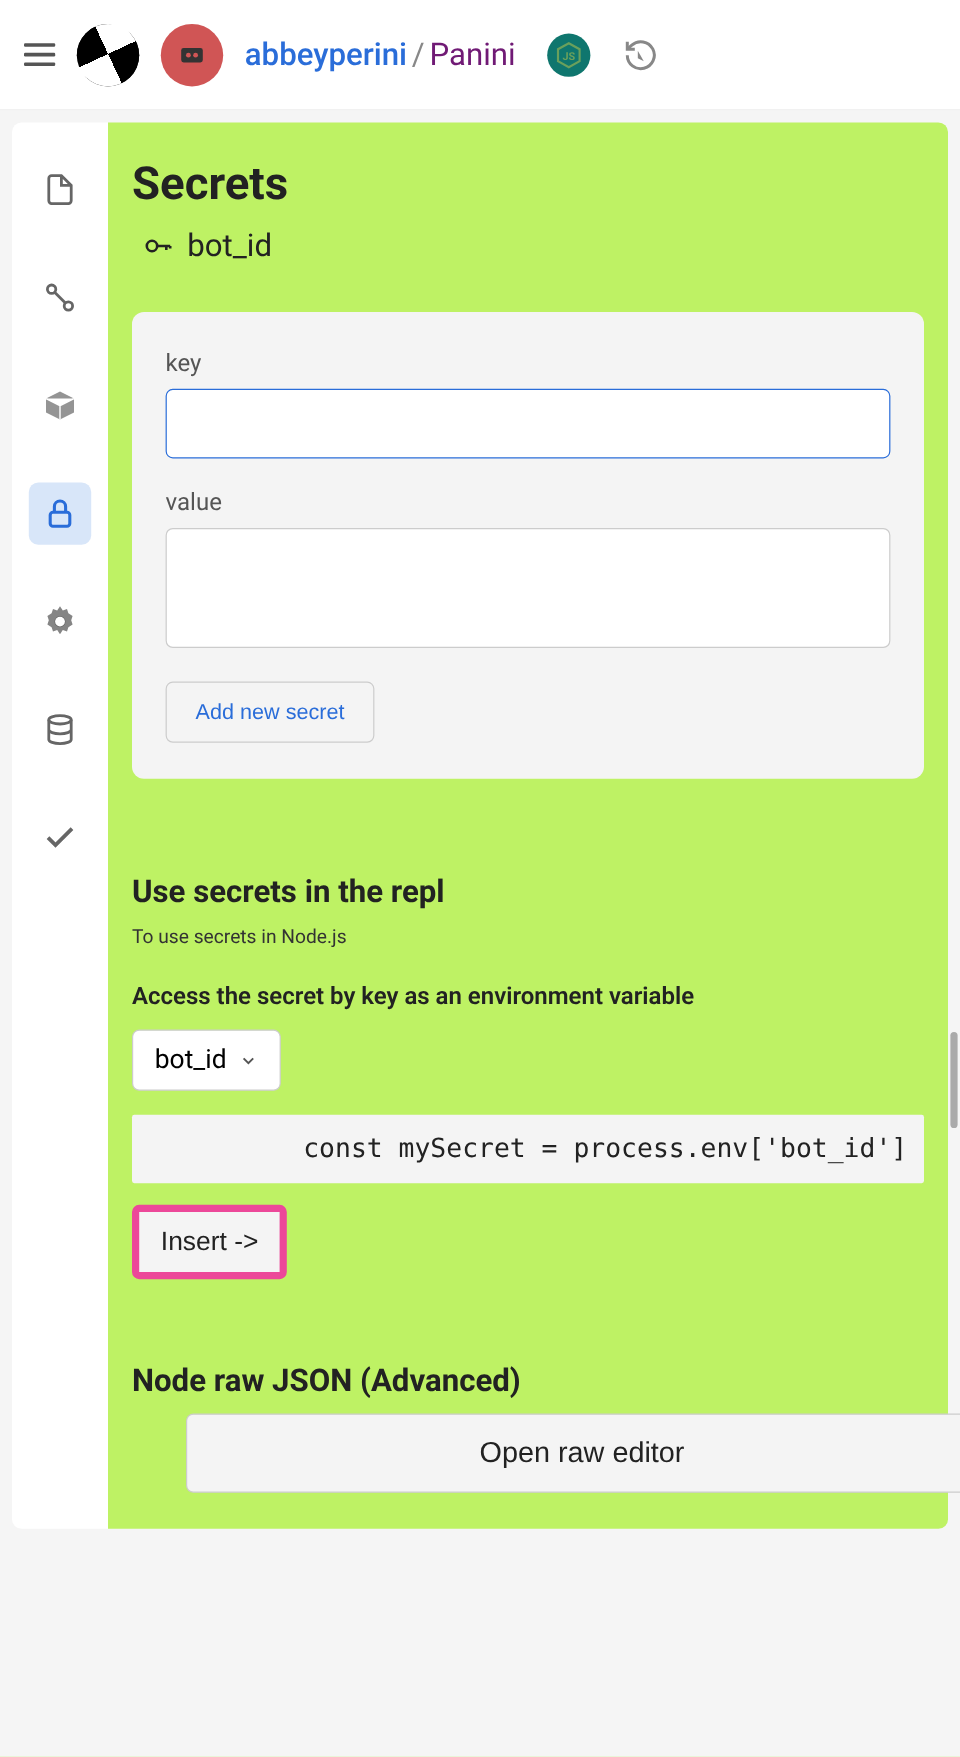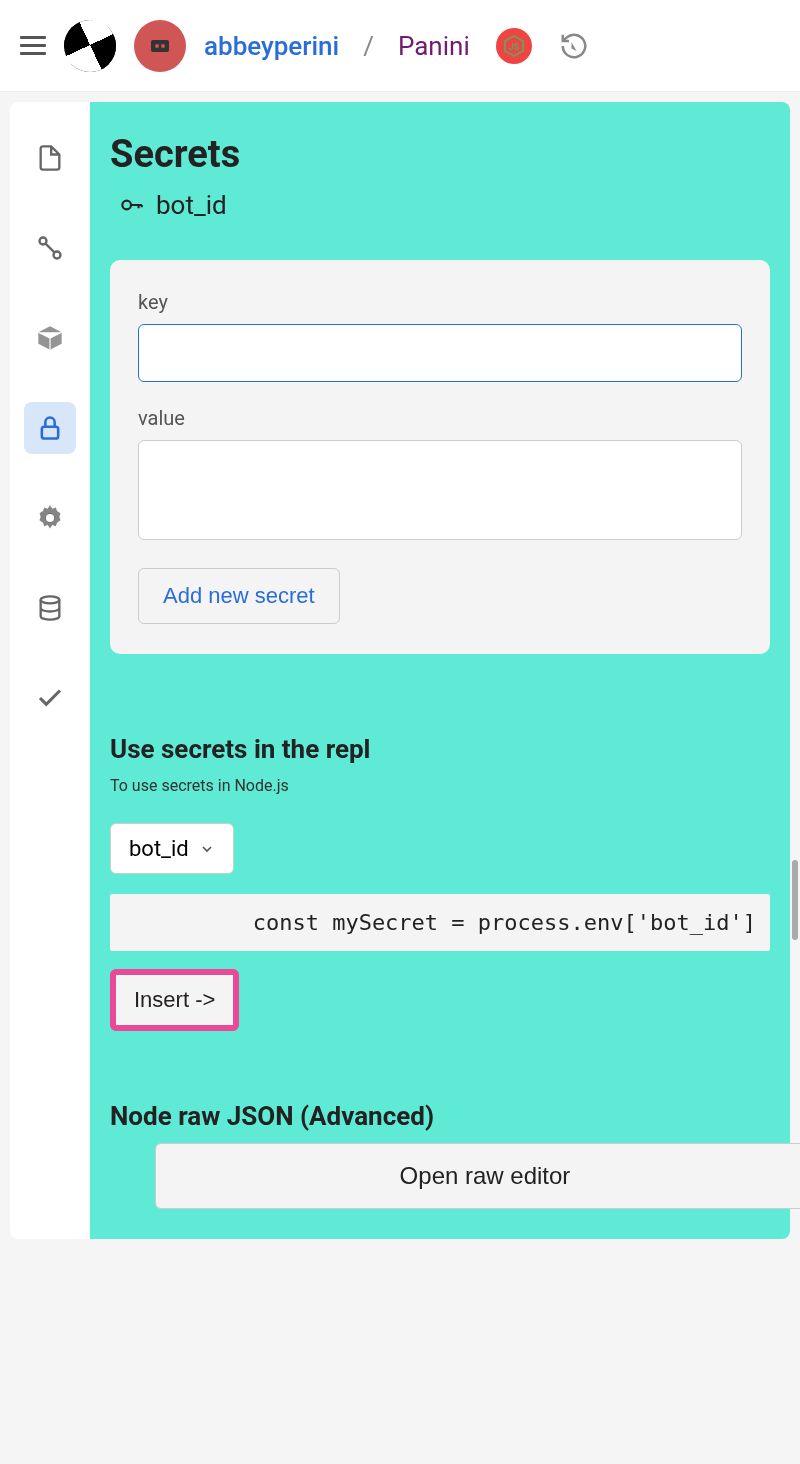--- a/index.html
+++ b/index.html
@@ -56,31 +56,31 @@
       border-radius: 50%;
       background: #d05555;
       display: flex;
       align-items: center;
       justify-content: center;
       font-size: 22px;
     }
     .breadcrumb {
       display: flex;
       align-items: center;
-      gap: 24px;
+      gap: 4px;
       font-size: 26px;
     }
     .breadcrumb-user { color: #2a6dd9; font-weight: 500; }
     .breadcrumb-sep { color: #888; }
     .breadcrumb-project { color: #701a75; }
     .nodejs-badge {
       width: 36px;
       height: 36px;
       border-radius: 50%;
-      background: #ef4444;
+      background: #0f766e;
       display: flex;
       align-items: center;
       justify-content: center;
       margin-left: 8px;
     }
     .nodejs-badge svg { width: 24px; height: 24px; }
     .history-icon {
       width: 36px;
       height: 36px;
       display: flex;
@@ -112,21 +112,21 @@
       border-radius: 8px;
       cursor: pointer;
       color: #666;
     }
     .sidebar-item.active {
       background: #d8e6f9;
       color: #2a6dd9;
     }
     .content {
       flex: 1;
-      background: #5eead4;
+      background: #bef264;
       border-radius: 0 8px 8px 0;
       padding: 30px 20px 30px 20px;
     }
     .page-title {
       font-size: 38px;
       font-weight: 700;
       color: #222;
       margin-bottom: 14px;
     }
     .page-subtitle {
@@ -174,21 +174,21 @@
       font-size: 20px;
       border: 1px solid #ccc;
       border-radius: 6px;
       background: #fff;
       margin-bottom: 24px;
       resize: none;
       font-family: inherit;
     }
     .btn-secondary {
       padding: 14px 24px;
-      font-size: 22px;
+      font-size: 18px;
       font-weight: 500;
       border: 1px solid #ccc;
       border-radius: 6px;
       background: #f4f4f4;
       color: #2a6dd9;
       cursor: pointer;
     }
     .section-title {
       font-size: 26px;
       font-weight: 700;
@@ -359,20 +359,21 @@
     <div class="form-card">
       <label class="form-label">key</label>
       <input class="form-input focused" type="text" value="" style="">
       <label class="form-label">value</label>
       <textarea class="form-textarea" style=""></textarea>
       <button class="btn-secondary">Add new secret</button>
     </div>
 
     <h2 class="section-title">Use secrets in the repl</h2>
     <p class="section-desc">To use secrets in Node.js</p>
+    <p class="section-help">Access the secret by key as an environment variable</p>
 
     <div class="dropdown">
       <span>bot_id</span>
       <svg width="16" height="16" viewBox="0 0 24 24">
           <path fill="none" stroke="#555" stroke-width="2.5" d="M6 9l6 6 6-6"></path>
         </svg>
     </div>
 
     <div class="code-block">const mySecret = process.env['bot_id']</div>
 

